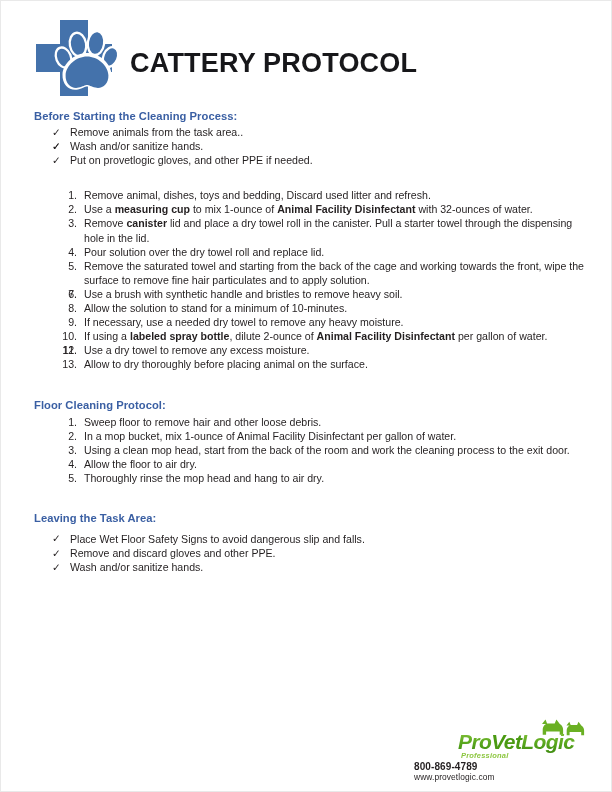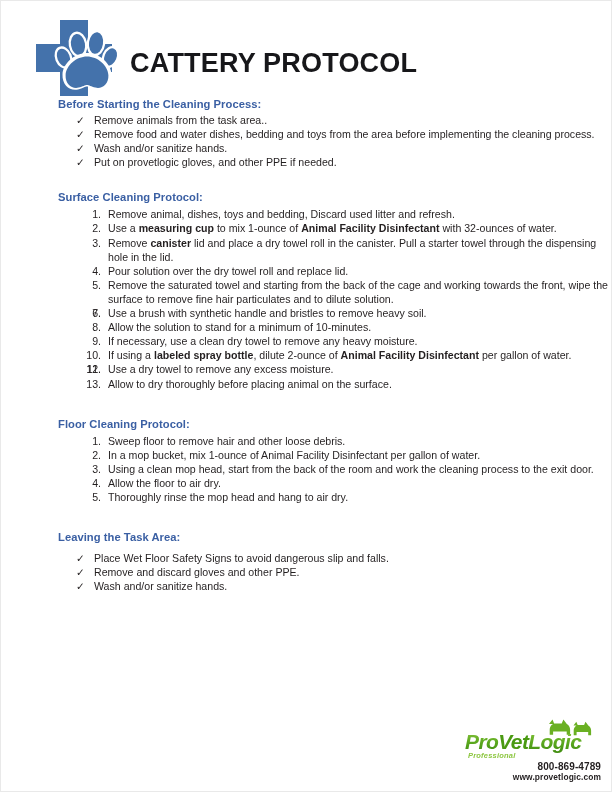--- a/index.html
+++ b/index.html
@@ -44,23 +44,22 @@
     letter-spacing: 0.2px;
     color: #17171a;
     white-space: nowrap;
     font-family: "Liberation Sans", sans-serif;
   }
 
   
   .content {
     position: absolute;
     left: 33px;
-    top: 96px;
+    top: 108px;
     width: 552px;
-    margin-left: 24px;
   }
 
   .section { margin-bottom: 0; }
 
   .section-heading {
     color: #3a5fa3;
     font-weight: bold;
     font-size: 11.2px;
     line-height: 14px;
     margin: 0 0 3px 0;
@@ -112,41 +111,41 @@
     line-height: 14.1px;
   }
   .gap-md { height: 20px; }
   .gap-lg { height: 26px; }
 
   b, strong { font-weight: bold; }
 
   
   .footer {
     position: absolute;
-    right: 10px;
+    right: 17px;
     bottom: 8px;
     width: 180px;
-    text-align: right;
+    text-align: left;
   }
   .brand-logo {
     position: relative;
     height: 42px;
     margin-bottom: 1px;
   }
   .brand-logo svg { display: block; margin-left: auto; }
   .footer-phone {
     font-size: 10px;
     font-weight: bold;
     color: #231f20;
     line-height: 11px;
     letter-spacing: 0.1px;
   }
   .footer-url {
     font-size: 8.4px;
-    font-weight: bold;
+    font-weight: normal;
     color: #231f20;
     line-height: 11px;
     letter-spacing: 0.1px;
   }
 </style>
 </head>
 <body>
 
 <div class="header">
 
@@ -180,45 +179,44 @@
 
 <div class="content">
 
   <div class="section">
     <div class="section-heading">Before Starting the Cleaning Process:</div>
     <ul class="checklist">
       <li>
         <span class="tick">✓</span><span>Remove animals from the task area..</span>
       </li>
       <li>
-        <span class="tick">✓</span><span>Remove food and water dishes, bedding and toys from the area before implementing the cleaning process.</span>
+        <span class="tick">✓</span>
       </li>
       <li>
         <span class="tick">✓</span><span>Wash and/or sanitize hands.</span>
       </li>
       <li>
         <span class="tick">✓</span><span>Put on provetlogic gloves, and other PPE if needed.</span>
       </li>
     </ul>
   </div>
 
   <div class="gap-md"></div>
 
   <div class="section">
-    <div class="section-heading">Surface Cleaning Protocol:</div>
     <ol class="numlist">
       <li><span class="num">1.</span><span class="rich"><span>Remove animal, dishes, toys and bedding, Discard used litter and refresh.</span></span></li>
       <li><span class="num">2.</span><span class="rich"><span>Use a </span><b>measuring cup</b><span> to mix 1-ounce of </span><b>Animal Facility Disinfectant</b><span> with 32-ounces of water.</span></span></li>
       <li><span class="num">3.</span><span class="rich"><span>Remove </span><b>canister</b><span> lid and place a dry towel roll in the canister. Pull a starter towel through the dispensing hole in the lid.</span></span></li>
       <li><span class="num">4.</span><span class="rich"><span>Pour solution over the dry towel roll and replace lid.</span></span></li>
-      <li><span class="num">5.</span><span class="rich"><span>Remove the saturated towel and starting from the back of the cage and working towards the front, wipe the surface to remove fine hair particulates and to dilute solution.</span></span></li>
+      <li><span class="num">5.</span><span class="rich"><span>Remove the saturated towel and starting from the back of the cage and working towards the front, wipe the surface to remove fine hair particulates and to apply solution.</span></span></li>
       <li><span class="num">6.</span></li>
       <li><span class="num">7.</span><span class="rich"><span>Use a brush with synthetic handle and bristles to remove heavy soil.</span></span></li>
       <li><span class="num">8.</span><span class="rich"><span>Allow the solution to stand for a minimum of 10-minutes.</span></span></li>
-      <li><span class="num">9.</span><span class="rich"><span>If necessary, use a clean dry towel to remove any heavy moisture.</span></span></li>
+      <li><span class="num">9.</span><span class="rich"><span>If necessary, use a needed dry towel to remove any heavy moisture.</span></span></li>
       <li><span class="num">10.</span><span class="rich"><span>If using a </span><b>labeled spray bottle</b><span>, dilute 2-ounce of </span><b>Animal Facility Disinfectant</b><span> per gallon of water.</span></span></li>
       <li><span class="num">11.</span></li>
       <li><span class="num">12.</span><span class="rich"><span>Use a dry towel to remove any excess moisture.</span></span></li>
       <li><span class="num">13.</span><span class="rich"><span>Allow to dry thoroughly before placing animal on the surface.</span></span></li>
     </ol>
   </div>
 
   <div class="gap-lg"></div>
 
   <div class="section">

